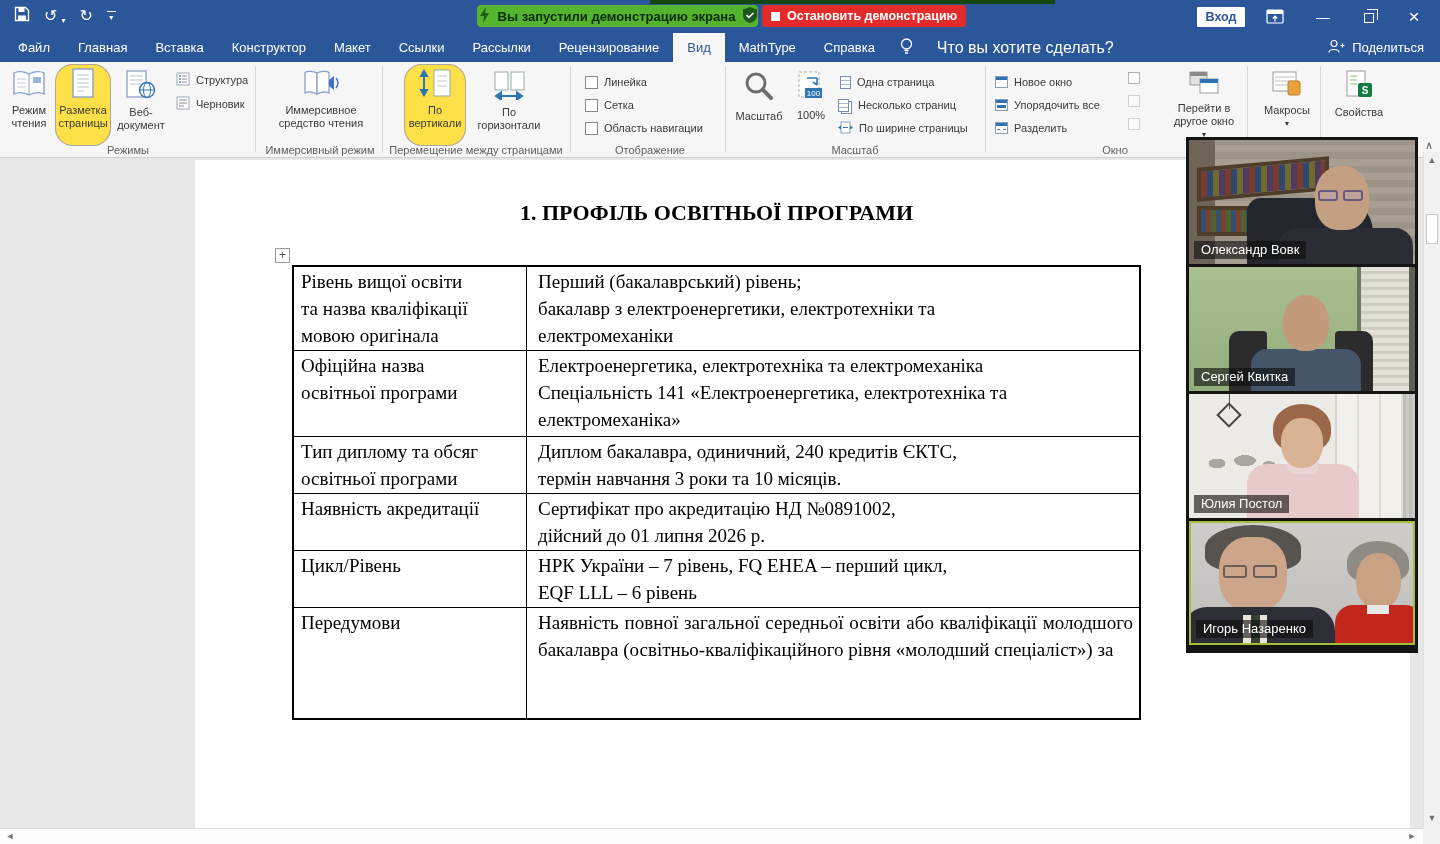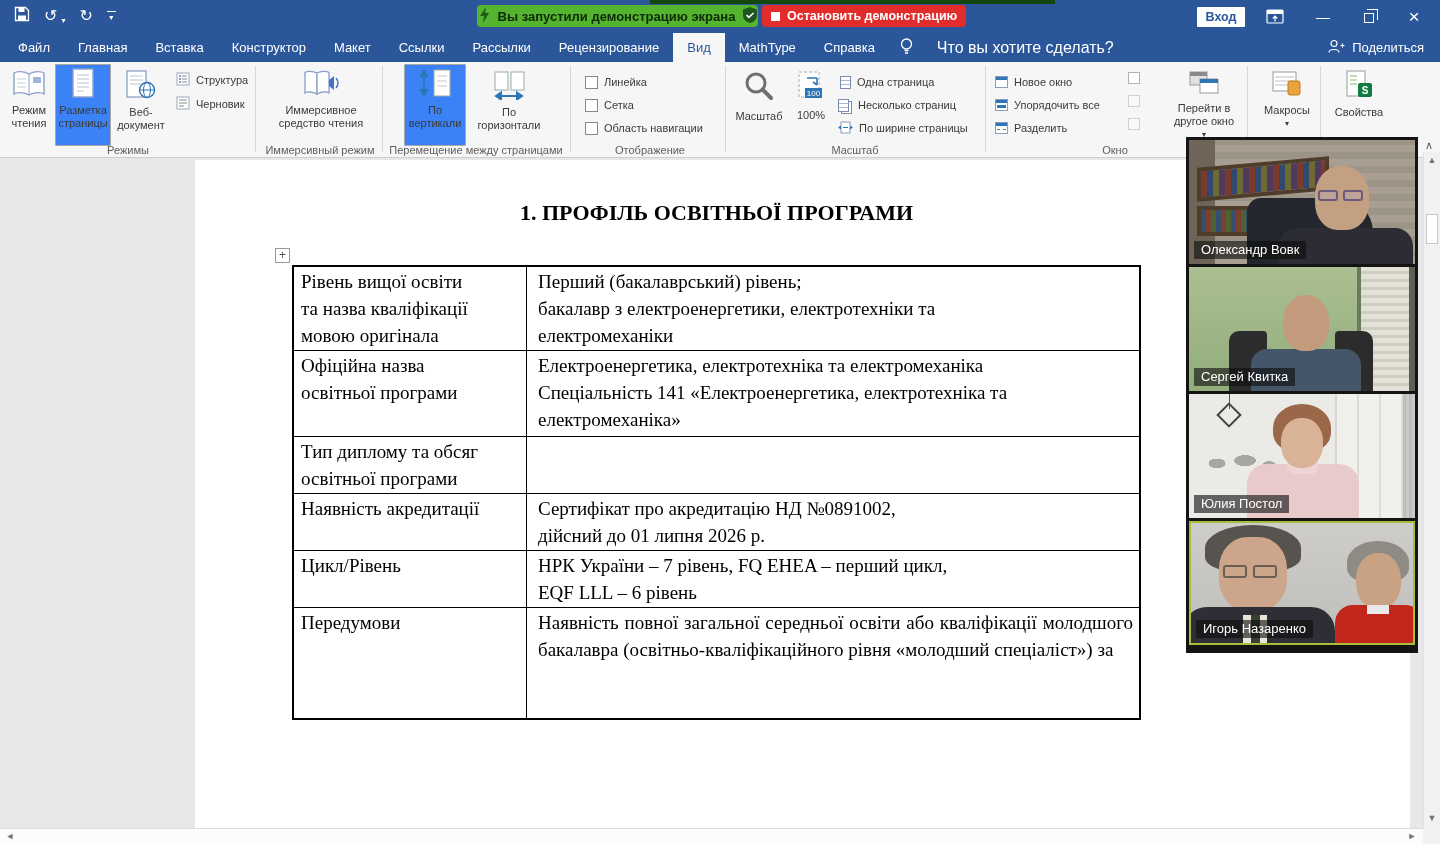--- a/index.html
+++ b/index.html
@@ -43,21 +43,21 @@
            color:#fff; font-size:13px; }
 
   
   .ribbon { position:absolute; left:0; top:62px; width:1440px; height:96px; background:#f6f6f6;
             border-bottom:1px solid #d0cecd; font-size:11px; color:#3b3a39; }
   .sep { position:absolute; top:4px; width:1px; height:86px; background:#d8d5d2; }
   .grp-label { position:absolute; top:82px; font-size:11px; color:#605e5c; text-align:center; white-space:nowrap; }
   .bbtn { position:absolute; display:flex; flex-direction:column; align-items:center; text-align:center;
           line-height:13px; padding:4px 3px 2px; border-radius:2px; }
   .bbtn .lbl { white-space:pre-line; margin-top:3px; }
-  .pressed { background:#3b82f6; box-shadow:inset 0 0 0 1px #a9a7a5; }
+  .pressed { background:#fde047; box-shadow:inset 0 0 0 1px #a9a7a5;border-radius:18px; }
   .ritem { position:absolute; display:flex; align-items:center; gap:6px; height:20px; white-space:nowrap; }
   .cb { display:inline-block; width:13px; height:13px; background:#fff; border:1px solid #8a8886; }
   .caret { font-size:8px; color:#3b3a39; }
   .mp { display:inline-block; width:11px; height:13px; border:1px solid #7a8db0;
         background:repeating-linear-gradient(180deg,#fff 0 3px,#aab8d0 3px 4px); }
   .mp2 { box-shadow:3px 2px 0 -1px #fff, 3px 2px 0 0 #7a8db0; margin-right:3px; }
   .mw { display:inline-block; width:13px; height:12px; border:1px solid #8a9cbb; background:#fff; position:relative; }
   .mw::before { content:""; position:absolute; left:0; top:0; right:0; height:3px; background:#2e75b6; }
   .mw.arr::after { content:""; position:absolute; left:1px; top:5px; right:1px; height:3px; background:#2e75b6; }
   .mw.splt::after { content:""; position:absolute; left:1px; top:6px; right:1px; border-top:1px dashed #777; }
@@ -514,20 +514,22 @@
         <div class="t-row" style="min-height:86px;">
           <div class="t-label">Офіційна назва
 освітньої програми</div>
           <div class="t-value">Електроенергетика, електротехніка та електромеханіка
 Спеціальність 141 «Електроенергетика, електротехніка та
 електромеханіка»</div>
         </div>
         <div class="t-row" style="min-height:57px;">
           <div class="t-label">Тип диплому та обсяг
 освітньої програми</div>
+          <div class="t-value">Диплом бакалавра, одиничний, 240 кредитів ЄКТС,
+термін навчання 3 роки та 10 місяців.</div>
         </div>
         <div class="t-row" style="min-height:56px;">
           <div class="t-label">Наявність акредитації</div>
           <div class="t-value">Сертифікат про акредитацію НД №0891002,
 дійсний до 01 липня 2026 р.</div>
         </div>
         <div class="t-row" style="min-height:55px;">
           <div class="t-label">Цикл/Рівень</div>
           <div class="t-value">НРК України  –  7 рівень,  FQ  EHEA  – перший цикл,
 EQF LLL – 6 рівень</div>

